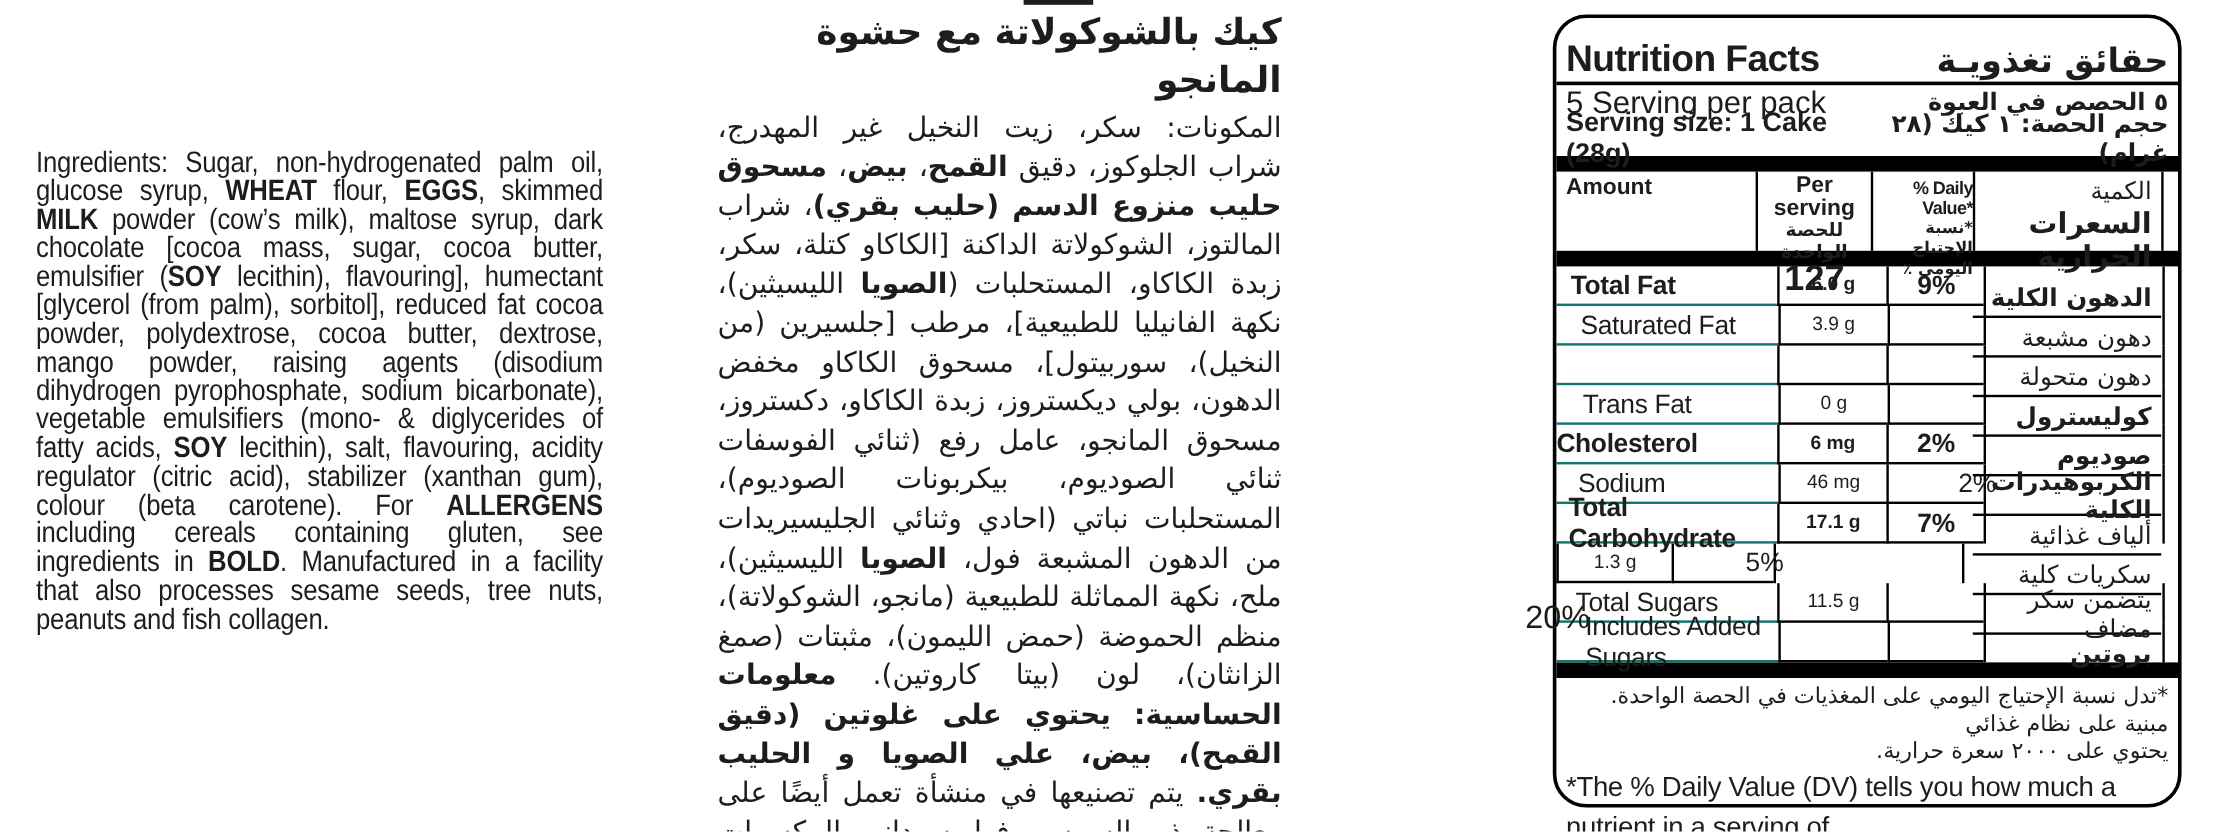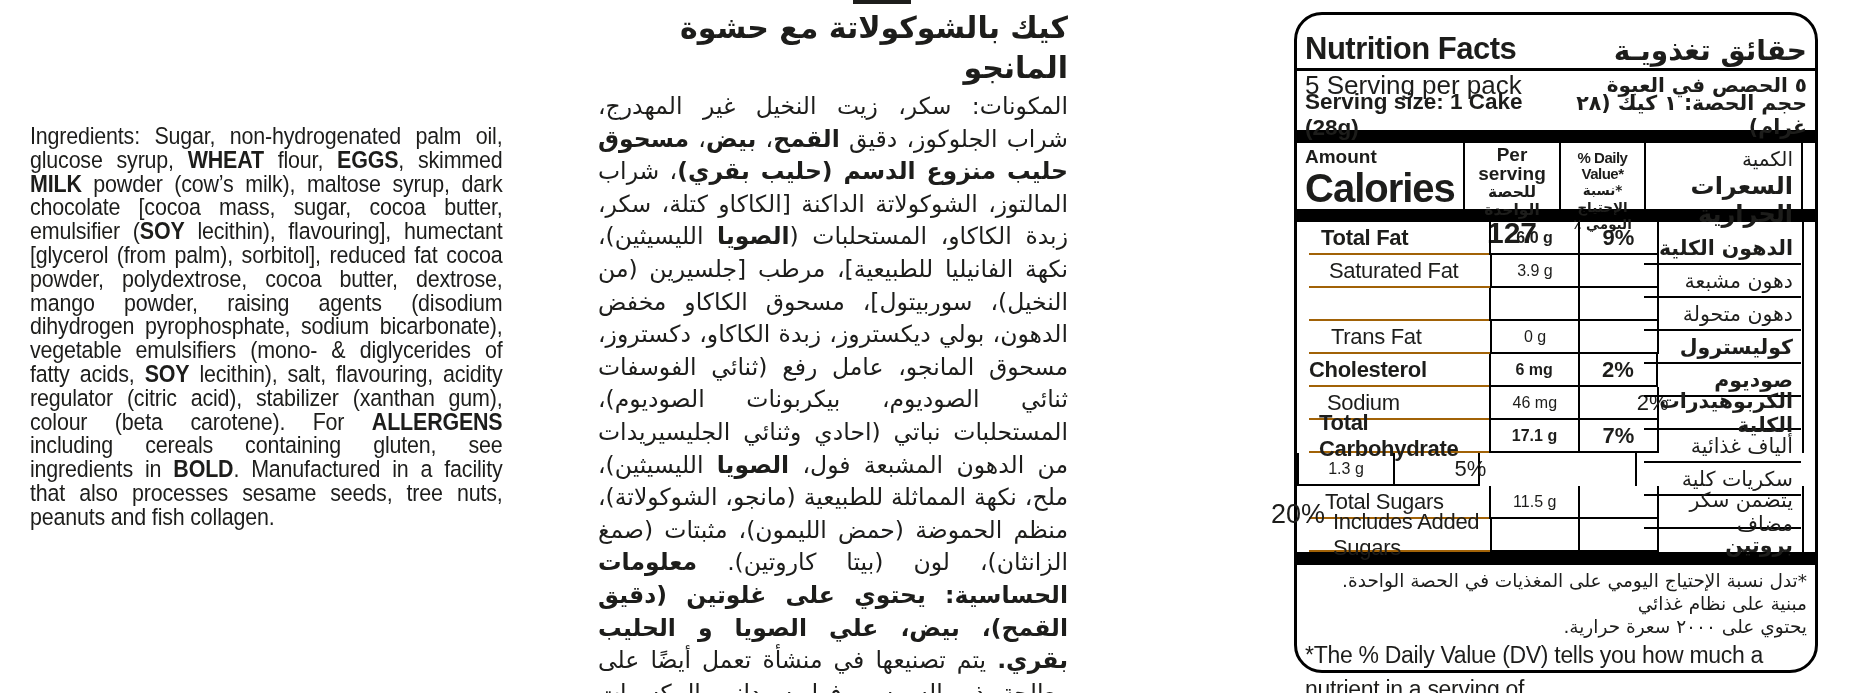--- a/index.html
+++ b/index.html
@@ -46,33 +46,33 @@
   
   #cal-header{display:flex;height:66px;}
   .vline{border-left:2.5px solid #000;}
   #ch1{width:166px;padding:3px 0 0 8px;box-sizing:border-box;}
   #amount-label{font-size:19px;font-weight:bold;line-height:22px;}
   #calories-label{font-size:40px;font-weight:bold;letter-spacing:-1px;line-height:40px;}
   #ch2{width:96px;text-align:center;box-sizing:border-box;padding-top:2px;}
   #per-serving-en{font-size:19px;font-weight:bold;line-height:19px;}
   #per-serving-ar{font-size:15.5px;font-weight:bold;line-height:18px;}
   #calories-value{font-size:30px;font-weight:bold;line-height:27px;}
-  #ch3{width:85px;text-align:center;box-sizing:border-box;padding-top:7px;}
+  #ch3{width:85px;text-align:right;box-sizing:border-box;padding-top:7px;}
   #dv-en{font-size:15px;font-weight:bold;line-height:16px;letter-spacing:-0.5px;}
   #dv-ar1,#dv-ar2{font-size:13.5px;font-weight:bold;line-height:17px;}
   #ch4{width:157px;box-sizing:border-box;text-align:right;padding:3px 8px 0 0;}
   #amount-ar{font-size:20px;line-height:26px;}
   #calories-ar{font-size:24px;font-weight:bold;line-height:28px;}
   .gut{width:14px;box-sizing:border-box;}
 
   
   #rows-region{position:relative;height:330px;}
   .nrow{display:flex;height:33px;}
   .nrow .cell{box-sizing:border-box;display:flex;align-items:center;}
-  .nrow .c1{width:194px;border-bottom:2px solid #a16207;font-size:22px;letter-spacing:-0.3px;margin-left:12px;}
+  .nrow .c1{width:194px;border-bottom:2px solid #0f766e;font-size:22px;letter-spacing:-0.3px;}
   .nrow .c2{width:96px;border-bottom:2px solid #000;justify-content:center;font-size:16px;}
   .nrow .c3{width:85px;border-bottom:2px solid #000;justify-content:center;font-size:22px;}
   .nrow .c4{width:157px;}
   .dv-shift{position:relative;left:34px;}
   #arabic-col-overlay{position:absolute;left:347px;top:10px;width:157px;z-index:1;}
   .acell{height:33px;box-sizing:border-box;border-bottom:2px solid #000;display:flex;align-items:center;
          direction:rtl;padding-right:8px;font-size:20.5px;font-family:"DejaVu Sans",sans-serif;}
   #stray-value{position:absolute;left:-26px;top:277px;font-size:27px;z-index:3;}
 
   
@@ -106,21 +106,20 @@
   <div id="srow2" class="srow">
     <span id="serving-size-en">Serving size: 1 Cake (28g)</span>
     <span id="serving-size-ar" class="ar">حجم الحصة: ١ كيك (٢٨ غرام)</span>
   </div>
 
   <div class="thick"></div>
 
   <div id="cal-header">
     <div id="ch1">
       <div id="amount-label">Amount</div>
-      <div id="calories-label">Calories</div>
     </div>
     <div id="ch2" class="vline">
       <div id="per-serving-en">Per serving</div>
       <div id="per-serving-ar" class="ar">للحصة الواحدة</div>
       <div id="calories-value">127</div>
     </div>
     <div id="ch3" class="vline">
       <div id="dv-en">% Daily Value*</div>
       <div id="dv-ar1" class="ar">*نسبة الإحتياج</div>
       <div id="dv-ar2" class="ar">اليومي ٪</div>

